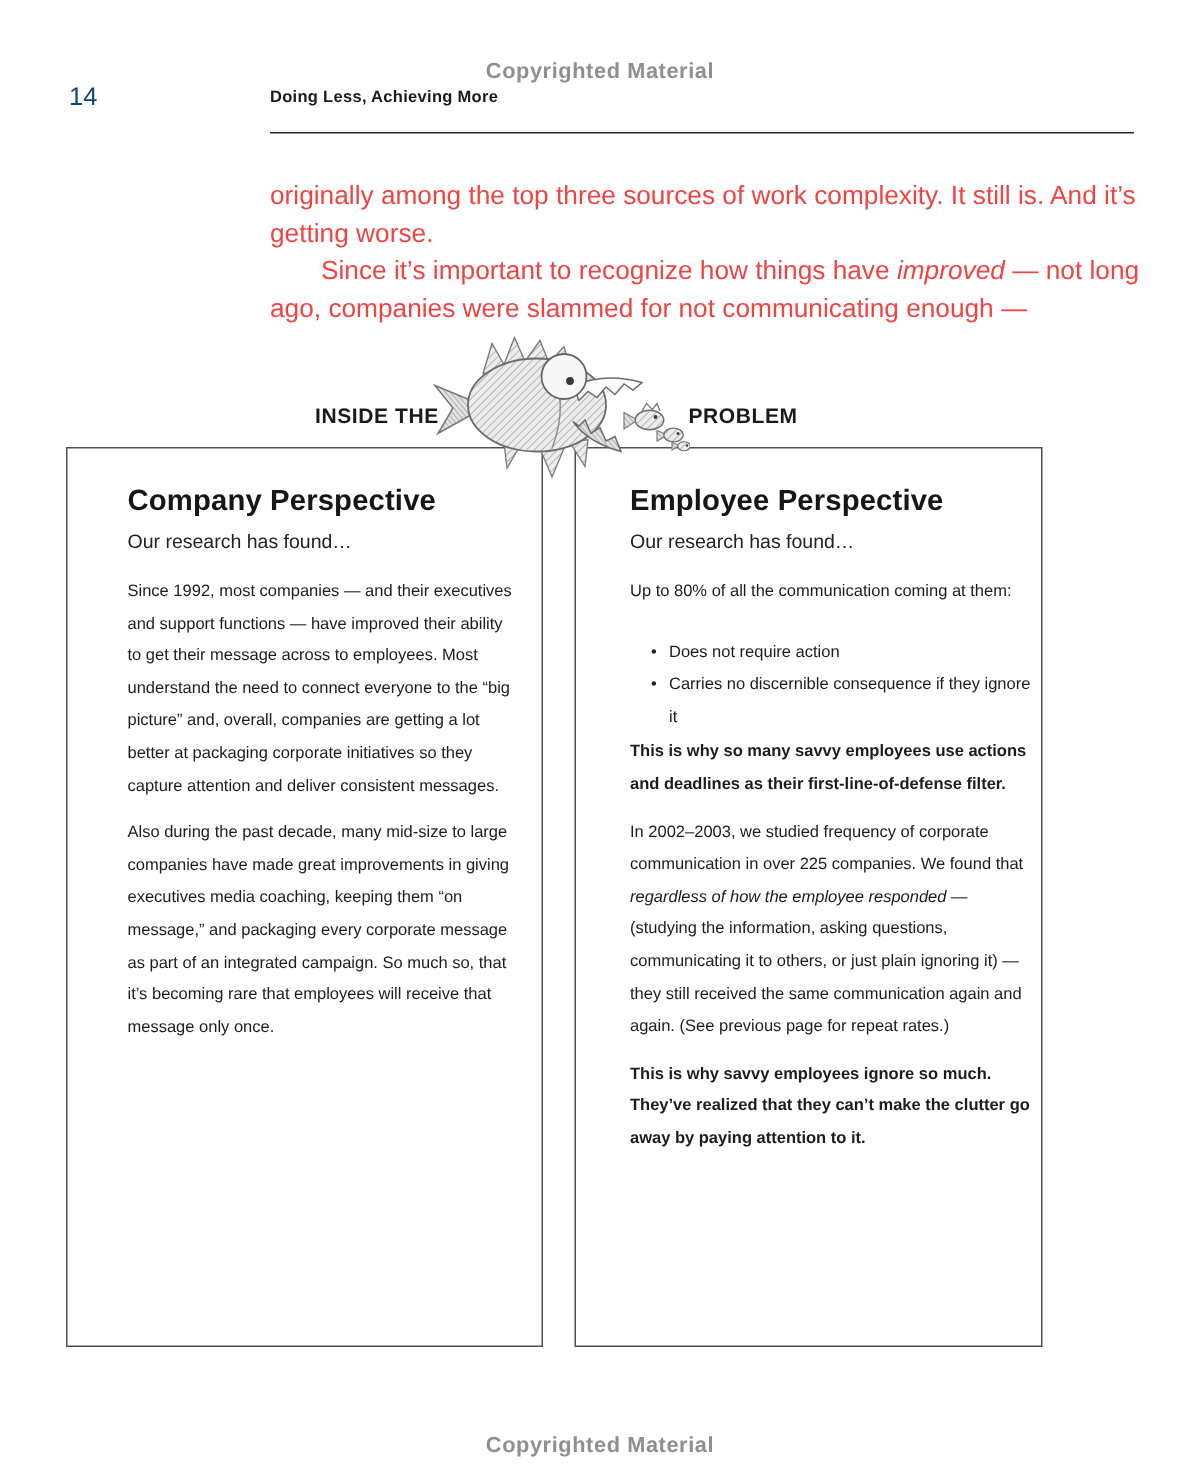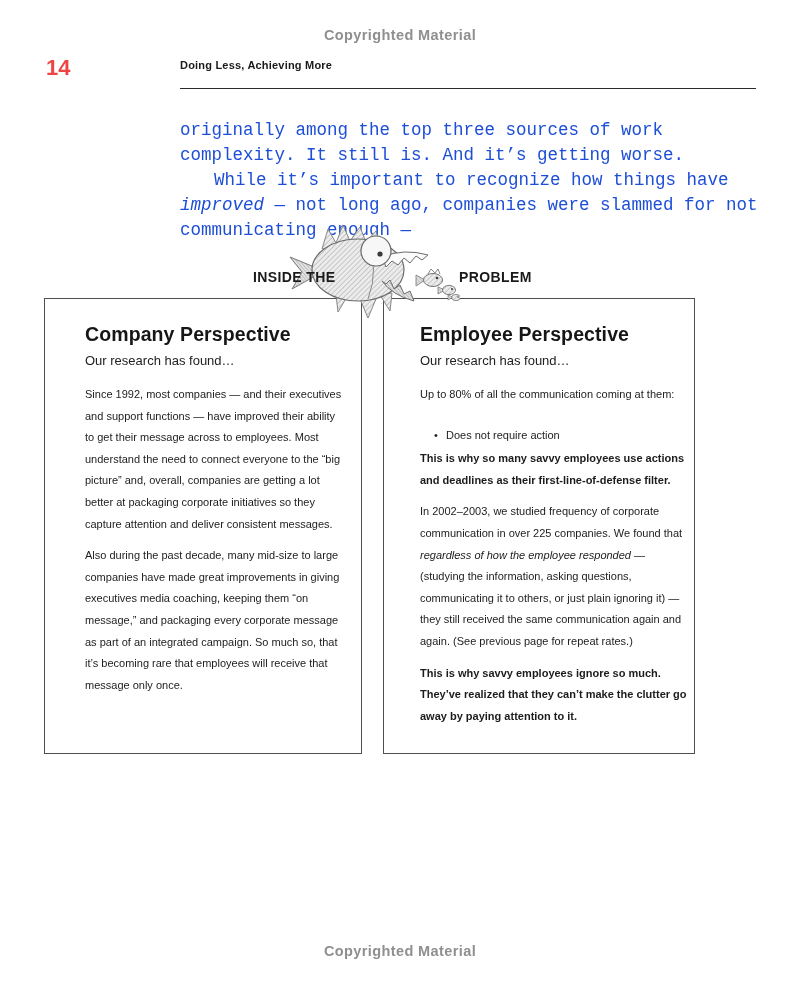--- a/index.html
+++ b/index.html
@@ -4,60 +4,60 @@
 <style>
   * { margin:0; padding:0; box-sizing:border-box; }
   html,body { background:#ffffff; }
   body {
     width:800px; height:986px; position:relative; overflow:hidden;
     font-family:"Liberation Sans", sans-serif; color:#111;
   }
   .copyright {
     position:absolute; left:0; width:800px; text-align:center;
     font-family:"Liberation Sans", sans-serif; font-weight:bold;
-    font-size:14.5px; letter-spacing:0.4px; color:#8f8f8f;
+    font-size:14.5px; letter-spacing:0.4px; color:#8f8f8f;margin-top:13px;
   }
   .copyright.top { top:27px; }
   .copyright.bottom { top:943px; }
 
   .page-number {
     position:absolute; left:46px; top:55px;
-    font-weight:bold; font-size:22px; color:#ef4444;
+    font-weight:normal; font-size:17px; color:#0c4a6e;
   }
   .running-header {
     position:absolute; left:180px; top:59px;
     font-weight:bold; font-size:11px; color:#1a1a1a; letter-spacing:0.2px;
   }
   .header-rule {
     position:absolute; left:180px; top:88px; width:576px; height:1px;
     background:#2a2a2a;
   }
 
   .intro {
     position:absolute; left:180px; top:118px; width:586px;
-    font-family:Liberation Mono, monospace; font-size:17.5px;
-    line-height:25px; color:#1d4ed8;
+    font-family:Liberation Sans, sans-serif; font-size:17.5px;
+    line-height:25px; color:#ef4444;
   }
   .intro p.indent { text-indent:34px; }
   .seg-italic { font-style:italic; }
 
   .fig-label {
     position:absolute; top:269px; font-weight:bold; font-size:14px;
     letter-spacing:0.4px; color:#1a1a1a; z-index:4;
   }
-  .fig-label.left { left:210px;margin-left:43px; }
+  .fig-label.left { left:210px; }
   .fig-label.right { left:447px;padding-left:12px; }
 
   .fish-wrap {
     position:absolute; left:288px; top:215px; width:172px; height:108px;
     z-index:3;
   }
 
   .panel {
-    position:absolute; top:298px; height:456px; background:#ffffff;
+    position:absolute; top:298px; height:600px; background:#ffffff;
     border:1px solid #4f4f4f; z-index:1;
   }
   .panel.company { left:44px; width:318px; padding:24px 14px 0 40px; }
   .panel.employee { left:383px; width:312px; padding:24px 6px 0 36px; }
 
   .panel h2 {
     font-size:19.5px; font-weight:bold; color:#161616;
     margin:0 0 7px 0; letter-spacing:0.1px;
   }
   .panel .subtitle { font-size:13px; color:#222; margin:0 0 16px 0; }
@@ -75,21 +75,21 @@
 <body>
 
 <div class="copyright top">Copyrighted Material</div>
 
 <div class="page-number">14</div>
 <div class="running-header">Doing Less, Achieving More</div>
 <div class="header-rule"></div>
 
 <div class="intro">
   <p>originally among the top three sources of work complexity. It still is. And it’s getting worse.</p>
-  <p class="indent"><span>While it’s important to recognize how things have </span><span class="seg-italic">improved</span><span> — not long ago, companies were slammed for not communicating enough —</span></p>
+  <p class="indent"><span>Since it’s important to recognize how things have </span><span class="seg-italic">improved</span><span> — not long ago, companies were slammed for not communicating enough —</span></p>
 </div>
 
 <div class="fig-label left">INSIDE THE</div>
 <div class="fig-label right">PROBLEM</div>
 
 <div class="fish-wrap">
   <svg width="172" height="108" viewBox="0 0 172 108" xmlns="http://www.w3.org/2000/svg">
     <defs>
       <pattern id="ht" width="3.6" height="3.6" patternUnits="userSpaceOnUse" patternTransform="rotate(45)">
         <rect width="3.6" height="3.6" fill="#ececec"></rect>
@@ -148,20 +148,21 @@
   </div>
 </div>
 
 <div class="panel employee">
   <h2>Employee Perspective</h2>
   <p class="subtitle">Our research has found…</p>
   <div class="body-text">
     <p style="margin-bottom:18px;">Up to 80% of all the communication coming at them:</p>
     <ul class="bullets">
       <li>Does not require action</li>
+      <li>Carries no discernible consequence if they ignore it</li>
     </ul>
     <p class="bold">This is why so many savvy employees use actions and deadlines as their first-line-of-defense filter.</p>
     <p><span>In 2002–2003, we studied frequency of corporate communication in over 225 companies. We found that </span><span class="seg-italic">regardless of how the employee responded</span><span> — (studying the information, asking questions, communicating it to others, or just plain ignoring it) — they still received the same communication again and again. (See previous page for repeat rates.)</span></p>
     <p class="bold">This is why savvy employees ignore so much. They’ve realized that they can’t make the clutter go away by paying attention to it.</p>
   </div>
 </div>
 
 <div class="copyright bottom">Copyrighted Material</div>
 
 </body></html>

